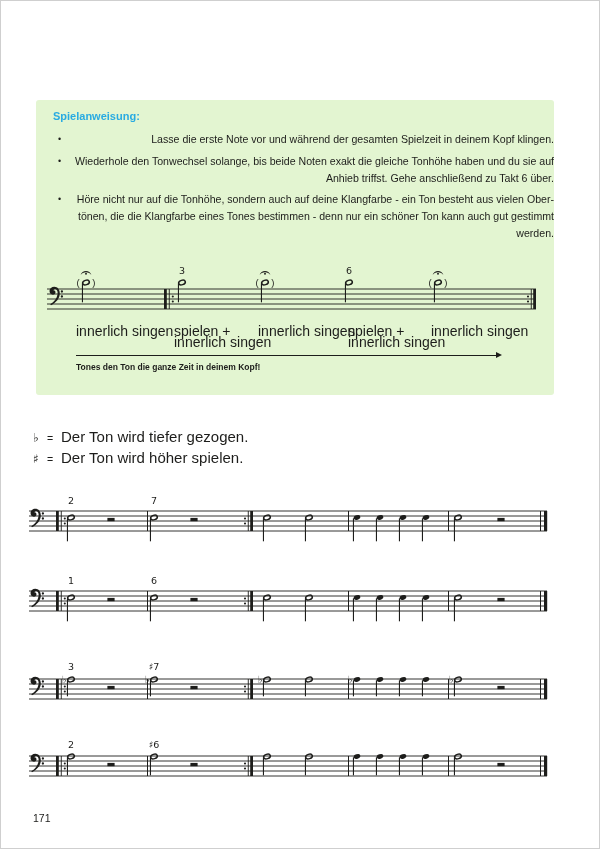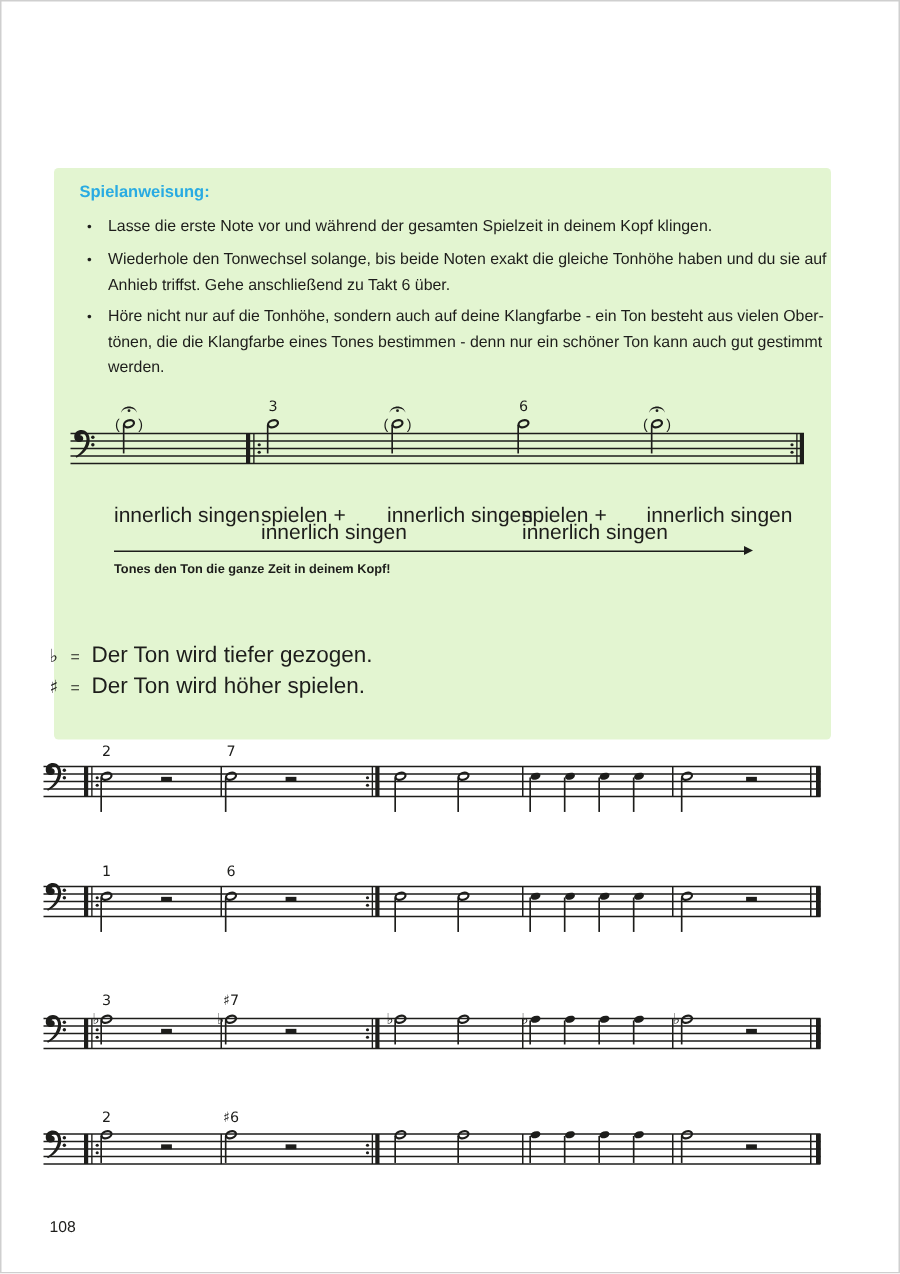--- a/index.html
+++ b/index.html
@@ -7,30 +7,30 @@
     position:relative;width:600px;height:849px;background:#fff;
     font-family:"Liberation Sans",sans-serif;color:#1d1d1b;
     border:1px solid #cfcfcf;box-sizing:border-box;overflow:hidden;
   }
   .title{
     position:absolute;left:35px;top:43px;margin:0;
     font-family:"DejaVu Sans","Liberation Sans",sans-serif;
     font-weight:500;font-size:24px;letter-spacing:-0.2px;color:#141414;
   }
   .instruction-box{
-    position:absolute;left:35px;top:99px;width:518px;height:381px;
-    background:#e3f5d1;border-radius:3px;margin-top:12px;
+    position:absolute;left:35px;top:99px;width:518px;height:295px;
+    background:#e3f5d1;border-radius:3px;
   }
   .box-heading{
     position:absolute;left:17px;top:10px;
     font-size:11px;font-weight:bold;color:#29abe2;
   }
   .bullet{position:absolute;left:21px;font-size:10.6px;line-height:17.2px;}
   .bullet .dot{position:absolute;left:1px;top:0;font-size:9px;}
-  .bullet .text{display:block;margin-left:15px;white-space:pre-line;width:482px;}
+  .bullet .text{display:block;margin-left:15px;white-space:pre-line;width:482px;text-align:right;}
   .b1{top:31px;} .b2{top:53px;} .b3{top:91px;}
   .seq-label{position:absolute;top:226px;font-size:14px;line-height:11px;white-space:pre-line;}
   .sl1{left:40px;} .sl2{left:138px;} .sl3{left:222px;} .sl4{left:312px;} .sl5{left:395px;}
   .arrow{position:absolute;left:40px;top:255px;width:424px;height:1.2px;background:#1d1d1b;}
   .arrow::after{
     content:"";position:absolute;right:-2px;top:-3px;width:0;height:0;
     border-left:6.5px solid #1d1d1b;border-top:3.5px solid transparent;border-bottom:3.5px solid transparent;
   }
   .arrow-caption{position:absolute;left:40px;top:262px;font-size:8.5px;font-weight:bold;}
   .legend-row{position:absolute;left:32px;display:flex;align-items:baseline;line-height:1.2;}
@@ -364,14 +364,14 @@
         <rect x="420.9" y="756.3" width="1.1" height="18" fill="#1d1d1b"></rect>
         <rect x="447" y="755" width="1" height="20" fill="#1d1d1b"></rect>
         <ellipse cx="457" cy="755.5" rx="3.4" ry="2.25" transform="rotate(-18 457 755.5)" fill="none" stroke="#1d1d1b" stroke-width="1.5"></ellipse>
         <rect x="452.9" y="756.3" width="1.1" height="18" fill="#1d1d1b"></rect>
         <rect x="496.4" y="761.9" width="7.2" height="3.3" fill="#1d1d1b"></rect>
         <rect x="539" y="755" width="1" height="20" fill="#1d1d1b"></rect>
         <rect x="543" y="755" width="3.2" height="20" fill="#1d1d1b"></rect>
       </g>
     </svg>
 
-  <div class="page-number">108</div>
+  <div class="page-number">171</div>
 </div>
 
 </body></html>

